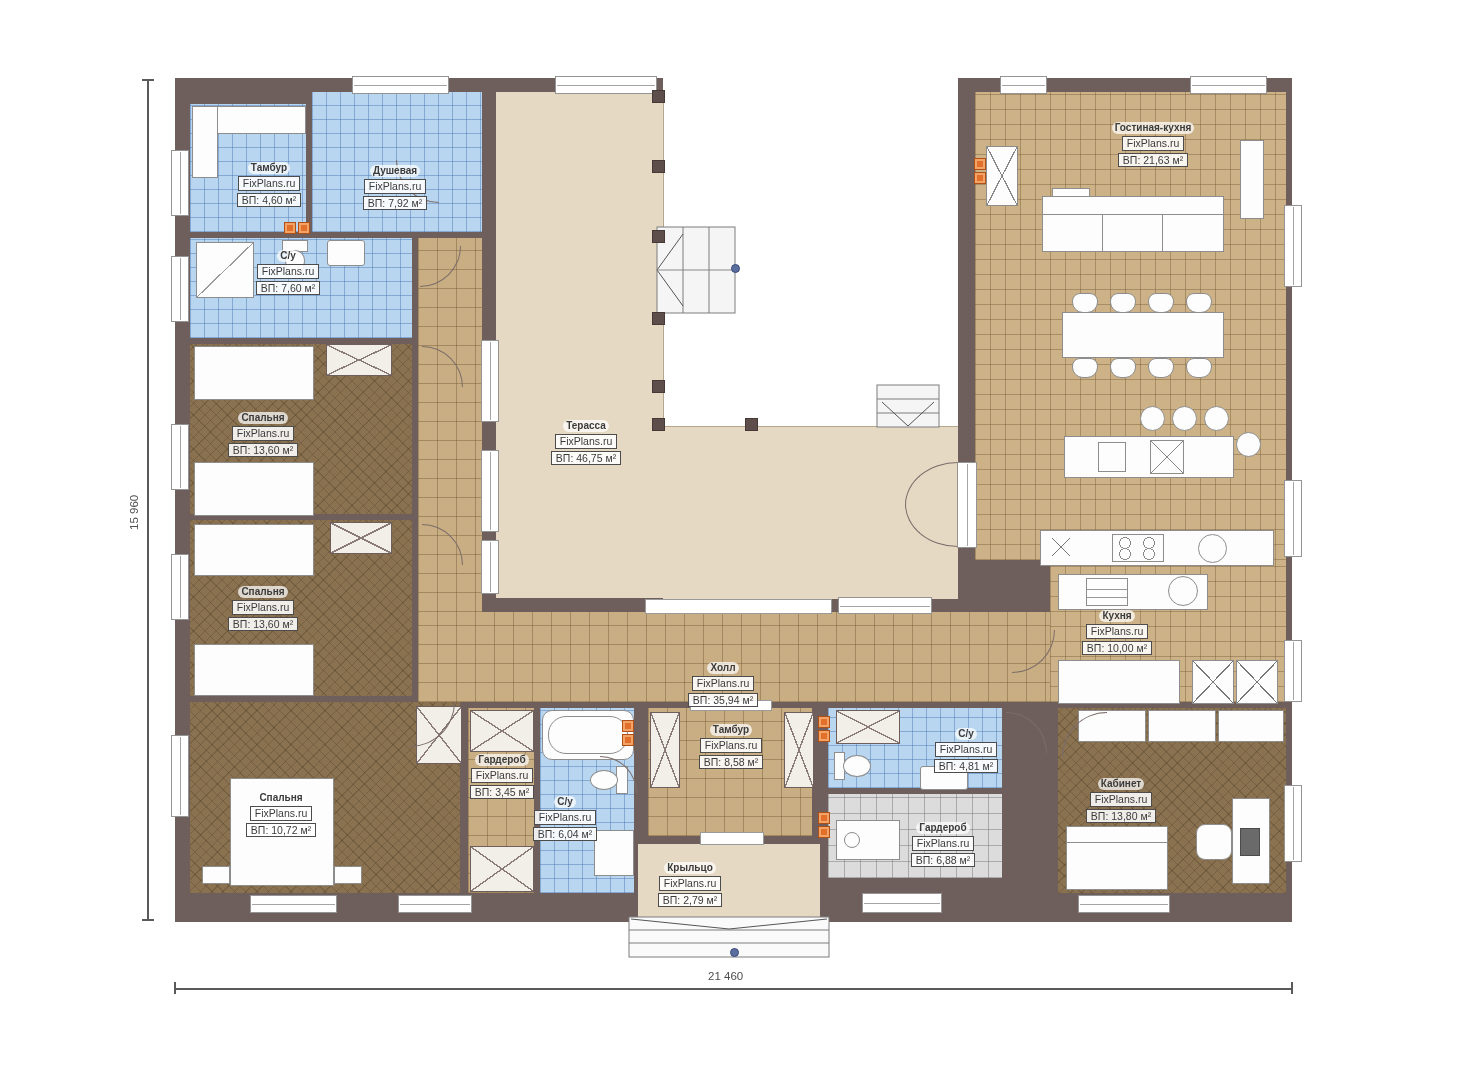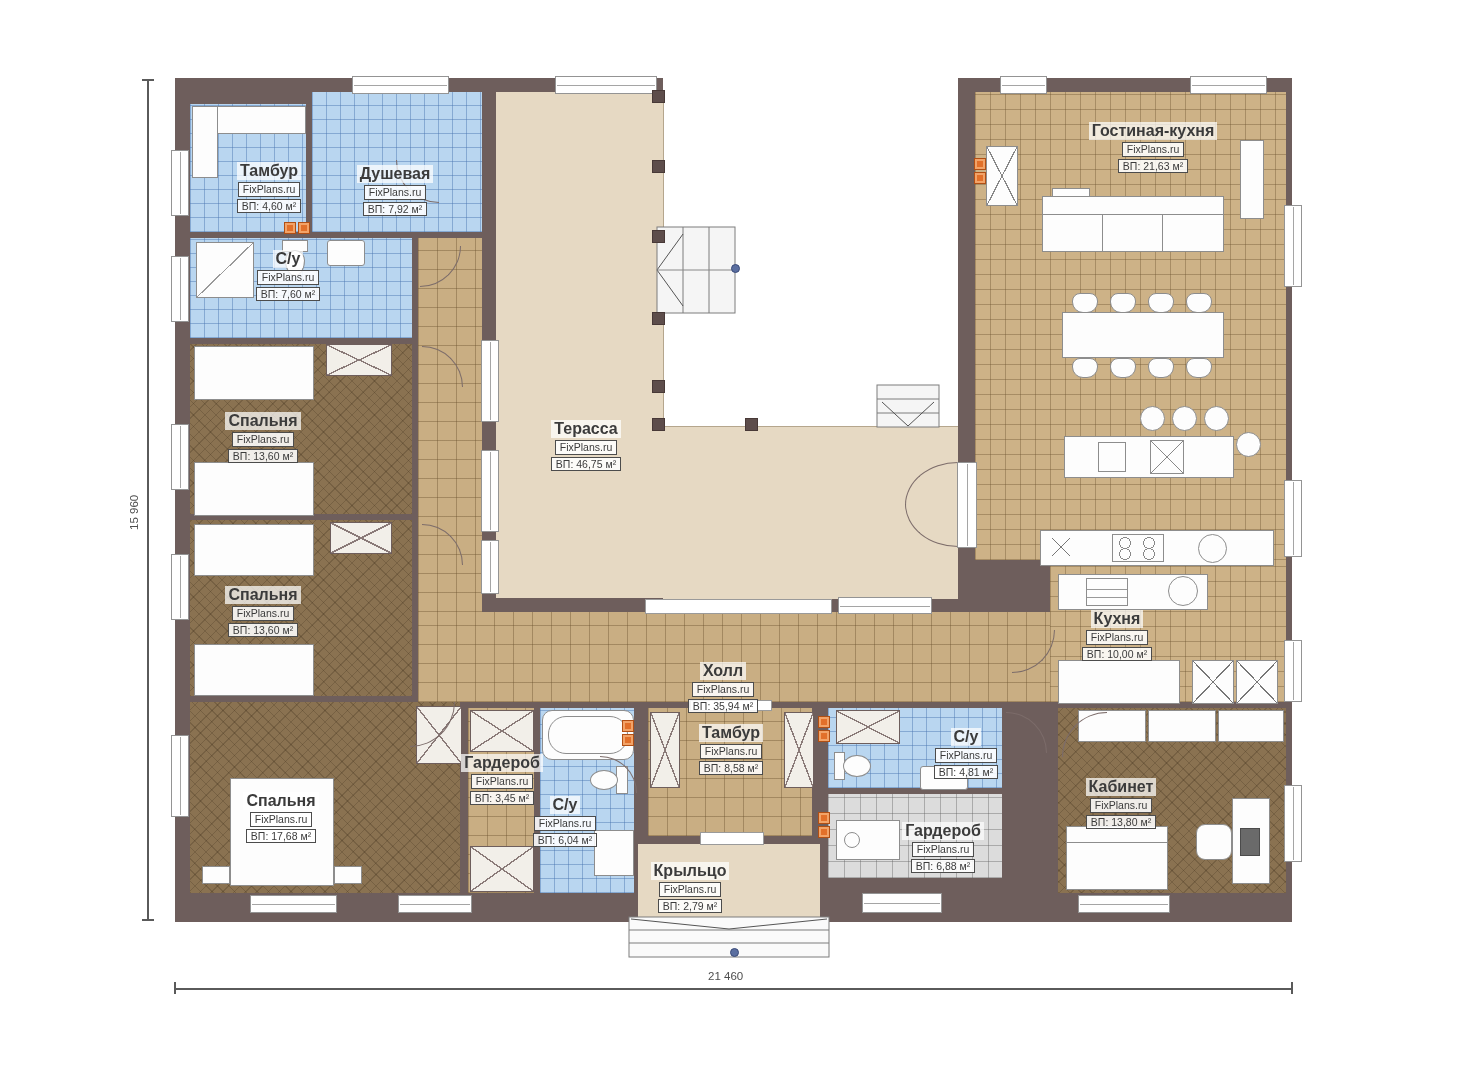--- a/index.html
+++ b/index.html
@@ -39,21 +39,21 @@
   .chair{position:absolute;width:24px;height:18px;background:#fdfdfd;border:1px solid #8d8d8d;
     border-radius:8px 8px 11px 11px;z-index:11;}
   .stool{position:absolute;width:23px;height:23px;border-radius:50%;background:#fdfdfd;border:1px solid #8d8d8d;z-index:12;}
   .post{position:absolute;width:11px;height:11px;background:#5d4d4b;border:1px solid #483937;z-index:22;}
   .omark{position:absolute;display:flex;gap:2px;z-index:26;}
   .osq{width:10px;height:10px;background:#e2702a;border:1px solid #b14f14;box-shadow:inset 0 0 0 2px #f2a368;}
   .arc{position:absolute;z-index:18;border:1.4px solid #7c6c6a;background:transparent;}
   .pill{border-radius:4px;}
   
   .rl{position:absolute;display:flex;flex-direction:column;align-items:center;z-index:30;line-height:1;}
-  .rl-name{font-weight:bold;font-size:16px;color:#3b3b3b;background:rgba(255,255,255,.72);padding:1px 3px;white-space:nowrap;}
+  .rl-name{font-weight:bold;font-size:10px;color:#3b3b3b;background:rgba(255,255,255,.72);padding:1px 3px;white-space:nowrap;border-radius:6px;}
   .rl-brand,.rl-area{font-size:10.5px;color:#3b3b3b;background:rgba(255,255,255,.88);
     border:1px solid #4c4c4c;padding:1px 4px;margin-top:2px;white-space:nowrap;}
   
   .dim-line{position:absolute;background:#5a5a5a;z-index:40;}
   .dim-label{position:absolute;font-size:11.5px;color:#4e4e4e;z-index:40;white-space:nowrap;}
   .dim-v{transform:rotate(-90deg);transform-origin:left top;}
   .dot{position:absolute;width:7px;height:7px;border-radius:50%;background:#5a6ea0;border:1px solid #394a78;z-index:41;}
   svg.steps{position:absolute;z-index:9;}
 </style>
 </head>
@@ -277,21 +277,21 @@
     <div class="rl-area">ВП: 13,60 м²</div>
   </div>
   <div class="rl" style="left:208px;top:586px;width:110px">
     <div class="rl-name">Спальня</div>
     <div class="rl-brand">FixPlans.ru</div>
     <div class="rl-area">ВП: 13,60 м²</div>
   </div>
   <div class="rl" style="left:226px;top:792px;width:110px">
     <div class="rl-name">Спальня</div>
     <div class="rl-brand">FixPlans.ru</div>
-    <div class="rl-area">ВП: 17,68 м²</div>
+    <div class="rl-area">ВП: 10,72 м²</div>
   </div>
   <div class="rl" style="left:528px;top:420px;width:116px">
     <div class="rl-name">Терасса</div>
     <div class="rl-brand">FixPlans.ru</div>
     <div class="rl-area">ВП: 46,75 м²</div>
   </div>
   <div class="rl" style="left:668px;top:662px;width:110px">
     <div class="rl-name">Холл</div>
     <div class="rl-brand">FixPlans.ru</div>
     <div class="rl-area">ВП: 35,94 м²</div>

